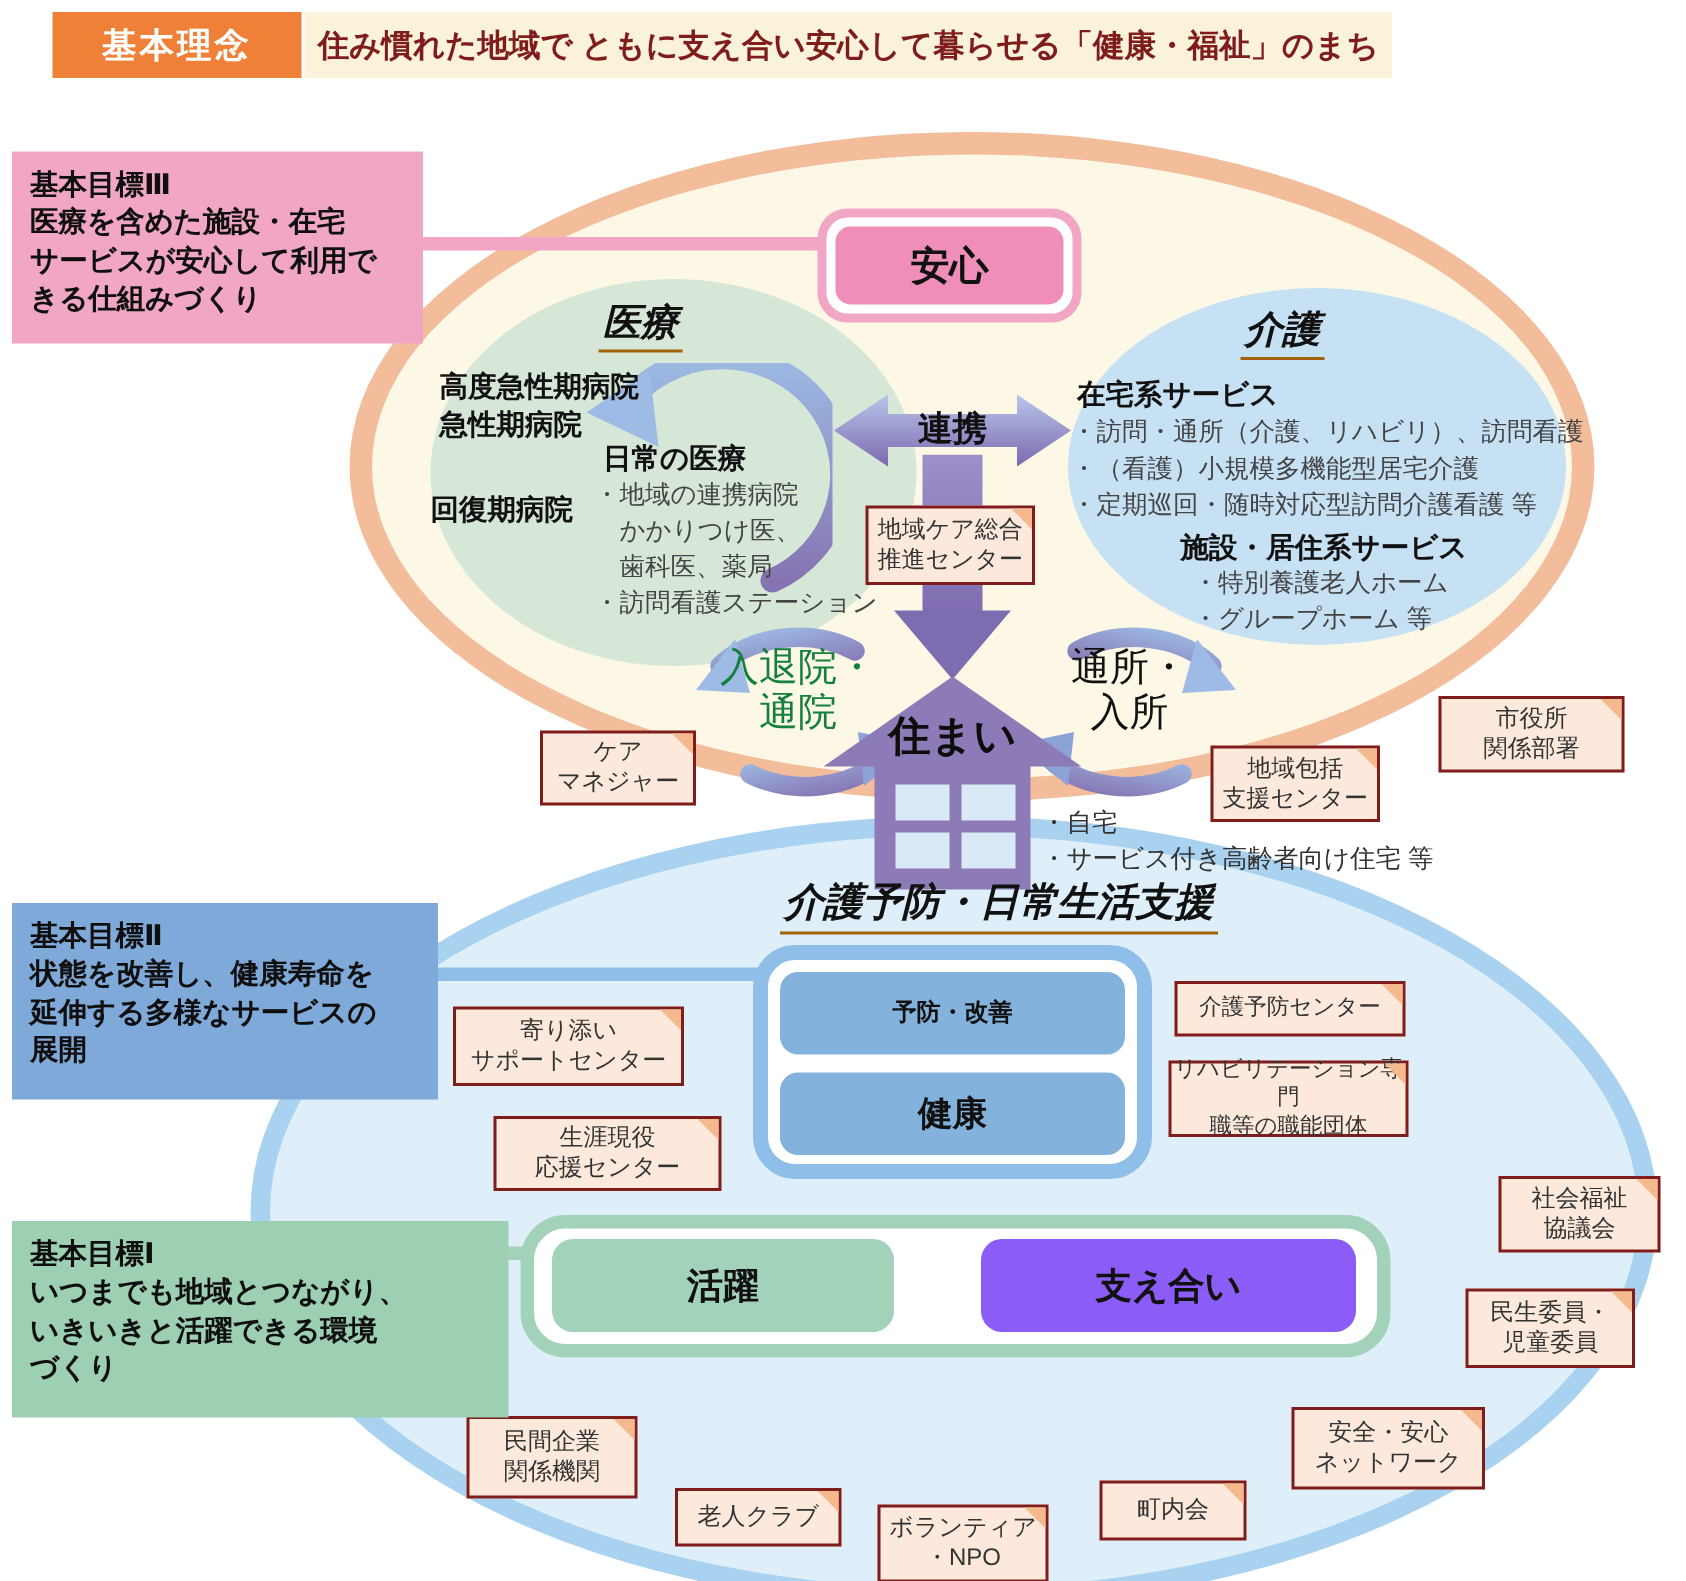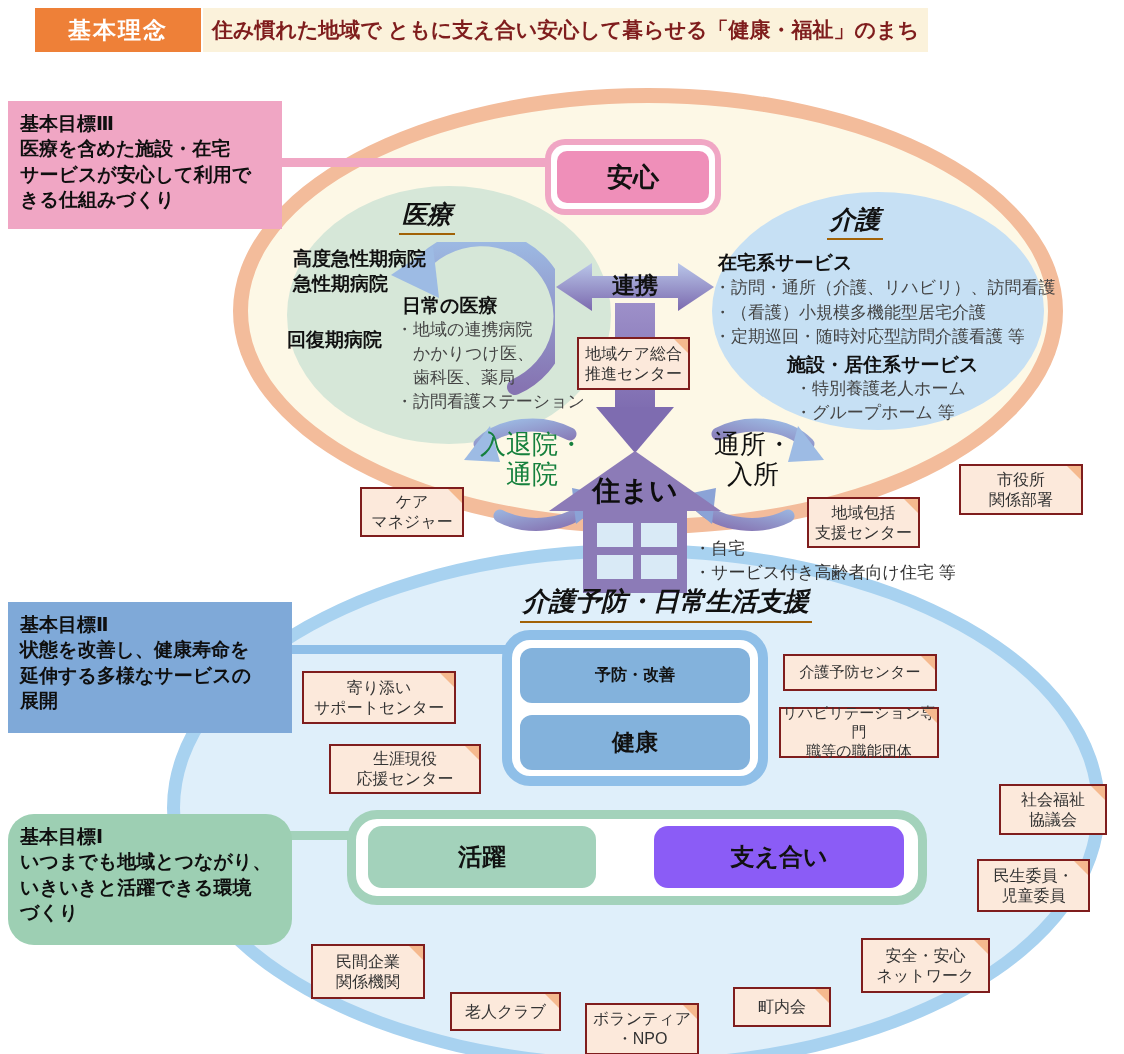--- a/index.html
+++ b/index.html
@@ -72,21 +72,21 @@
   #boxPrevention{left:520px;top:648px;width:230px;height:55px;background:#83B2DC;border-radius:12px;font-size:16px;font-weight:700;color:#111;z-index:16;}
   #boxHealth{left:520px;top:715px;width:230px;height:55px;background:#83B2DC;border-radius:12px;font-size:23px;font-weight:700;color:#111;z-index:16;}
   #greenContainer{left:347px;top:810px;width:580px;height:95px;background:#fff;border:9px solid #A3D2BB;border-radius:30px;box-sizing:border-box;z-index:15;}
   #boxActive{left:368px;top:826px;width:228px;height:62px;background:#A3D2BB;border-radius:14px;font-size:24px;font-weight:700;color:#111;z-index:16;}
   #boxSupport{left:654px;top:826px;width:250px;height:62px;background:#8b5cf6;border-radius:14px;font-size:24px;font-weight:700;color:#111;z-index:16;}
 
   
   .goal{padding:10px 12px;box-sizing:border-box;z-index:40;color:#0f0f0f;font-size:19px;font-weight:600;line-height:1.33;}
   #goal3{left:8px;top:101px;width:274px;height:128px;background:#F0A6C4;}
   #goal2{left:8px;top:574px;width:284px;height:131px;background:#7FA9D8;margin-top:28px;}
-  #goal1{left:8px;top:814px;width:284px;height:131px;background:#9DCFB3;border-radius:26px;}
+  #goal1{left:8px;top:814px;width:331px;height:131px;background:#9DCFB3;}
 
   
   .tag{position:absolute;background:#FCE9DB;border:2px solid #7f1d1d;box-sizing:border-box;
     display:flex;align-items:center;justify-content:center;text-align:center;
     font-size:16px;line-height:1.25;color:#333;z-index:30;white-space:pre-line;}
   .tag::after{content:"";position:absolute;top:0;right:0;width:0;height:0;
     border-top:14px solid #F5B98E;border-left:14px solid transparent;}
   #tag0{left:577px;top:337px;width:113px;height:53px;}
   #tag1{left:360px;top:487px;width:104px;height:50px;}
   #tag2{left:929px;top:464px;width:124px;height:51px;margin-left:30px;}

